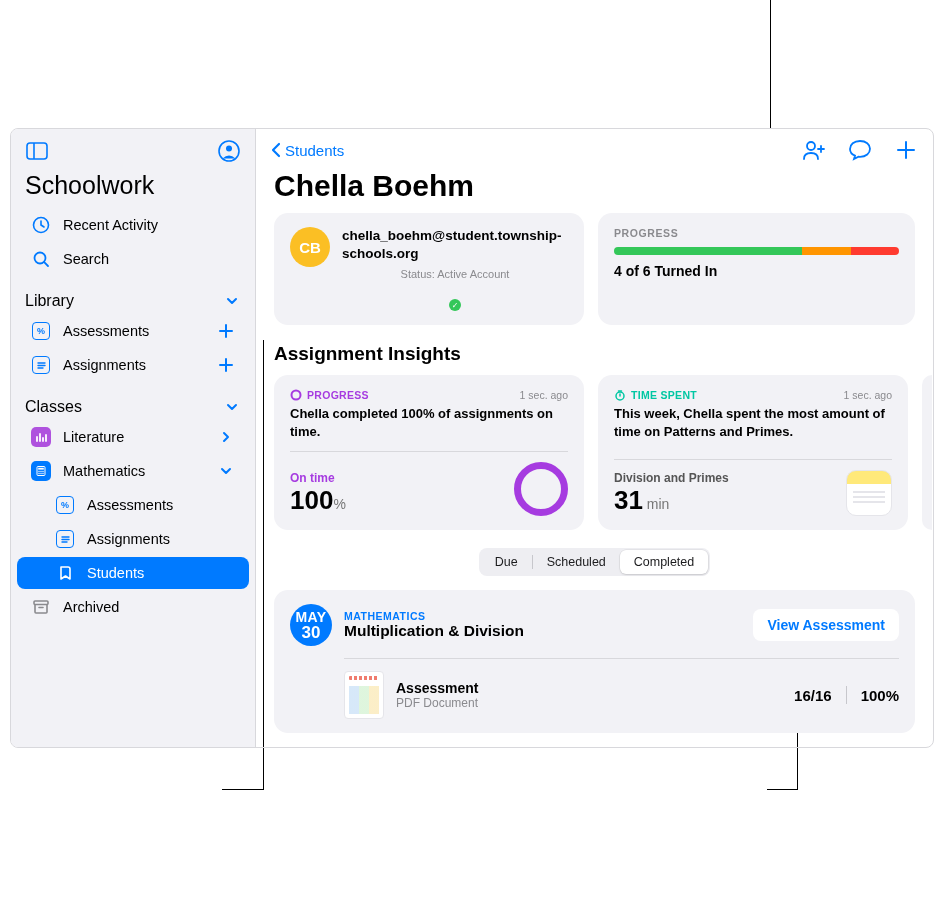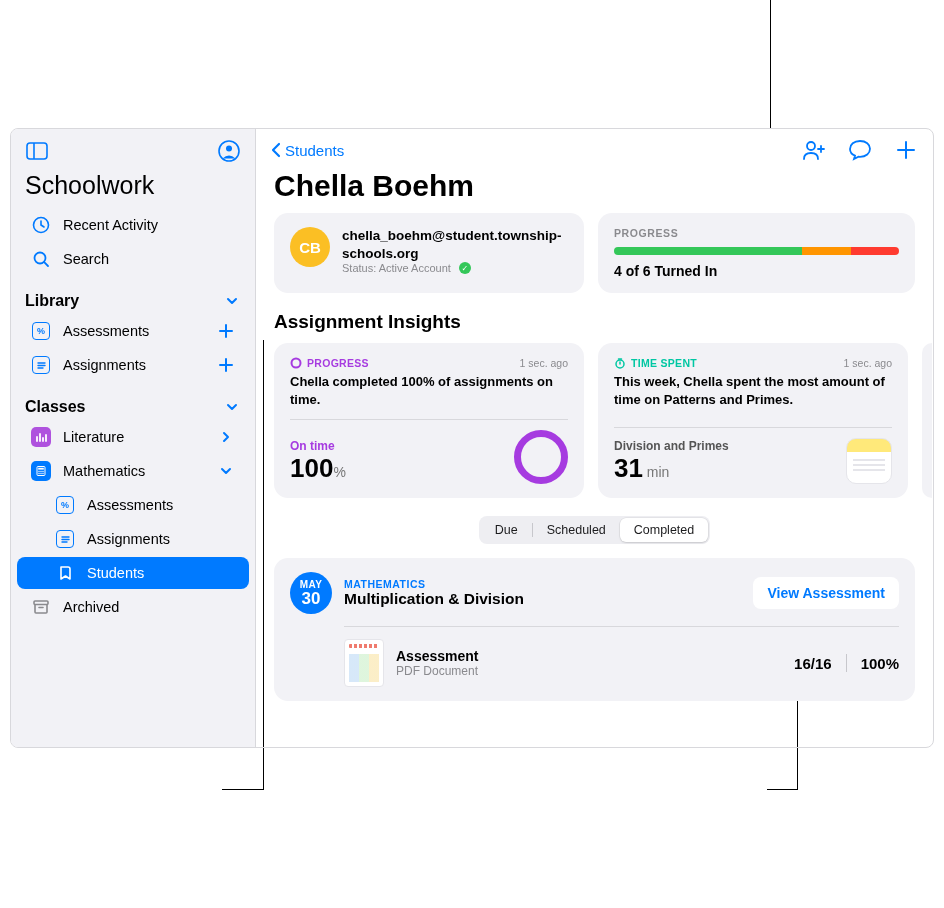--- a/index.html
+++ b/index.html
@@ -16,37 +16,37 @@
 .sb-icon-btn{width:24px;height:24px;display:flex;align-items:center;justify-content:center;color:#007aff;cursor:pointer;}
 .app-title{font-size:25px;font-weight:400;padding:6px 14px 8px;}
 .sb-row{display:flex;align-items:center;padding:6px 14px;gap:12px;cursor:pointer;border-radius:8px;margin:1px 6px;}
 .sb-row.indent{padding-left:38px;}
 .sb-row.sel{background:#007aff;color:#fff;}
 .sb-row.sel .sb-item-icon{color:#fff;}
 .sb-label{font-size:14.5px;flex:1;}
 .sb-item-icon{width:20px;height:20px;display:flex;align-items:center;justify-content:center;color:#007aff;}
 .sb-trail{width:18px;height:18px;display:flex;align-items:center;justify-content:center;color:#007aff;}
 .sb-section{display:flex;align-items:center;justify-content:space-between;padding:8px 14px 4px;margin-top:8px;}
-.sb-section-t{font-size:16px;font-weight:700;}
+.sb-section-t{font-size:16px;font-weight:400;}
 .icon-box{width:18px;height:18px;border:1.6px solid currentColor;border-radius:4px;display:flex;align-items:center;justify-content:center;font-size:9px;font-weight:700;}
 .sb-class-icon{width:20px;height:20px;border-radius:5px;display:flex;align-items:center;justify-content:center;color:#fff;font-size:10.5px;font-weight:700;}
 
 .main{flex:1;display:flex;flex-direction:column;overflow:hidden;}
 .topbar{display:flex;align-items:center;padding:8px 14px 2px;gap:8px;}
 .back-btn{display:flex;align-items:center;gap:3px;color:#007aff;font-size:15px;cursor:pointer;}
 .spacer{flex:1;}
 .tb-icon{width:26px;height:26px;display:flex;align-items:center;justify-content:center;color:#007aff;cursor:pointer;margin-left:12px;}
 .page-title{font-size:30px;font-weight:800;padding:4px 18px 10px;}
 .content{padding:0 18px;overflow:hidden;}
 .cards-row{display:flex;gap:14px;}
 .card{background:#f2f2f6;border-radius:14px;padding:14px 16px;}
 .info-card{flex:0 0 310px;display:flex;gap:12px;}
 .avatar{width:40px;height:40px;border-radius:20px;background:#fbbf24;color:#fff;font-weight:600;font-size:15px;display:flex;align-items:center;justify-content:center;flex:none;}
 .email{font-size:13.5px;font-weight:600;line-height:1.3;}
-.status-row{display:flex;align-items:center;gap:8px;font-size:11px;color:#8a8a8e;}
+.status-row{display:flex;align-items:center;gap:19px;margin-top:6px;font-size:11px;color:#8a8a8e;flex-direction:column;}
 .status-dot{width:12px;height:12px;border-radius:6px;background:#34c759;display:flex;align-items:center;justify-content:center;color:#fff;font-size:8px;}
 .prog-card{flex:1;}
 .card-head{font-size:10.5px;font-weight:700;letter-spacing:0.6px;color:#8a8a8e;margin-bottom:8px;}
 .prog-bar{height:8px;border-radius:4px;display:flex;overflow:hidden;margin-bottom:8px;}
 .pb-seg{height:100%;}
 .prog-text{font-size:14px;font-weight:600;}
 .insights-h{font-size:19px;font-weight:700;margin:18px 0 10px;}
 .insight-row{display:flex;gap:14px;position:relative;}
 .insight-card{flex:0 0 310px;display:flex;flex-direction:column;min-height:155px;}
 .ic-top{display:flex;align-items:center;gap:5px;margin-bottom:4px;}
@@ -65,21 +65,21 @@
 
 .seg-wrap{display:flex;justify-content:center;margin:18px 0 14px;}
 .seg{display:flex;background:#eeeef2;border-radius:8px;padding:2px;}
 .seg-item{font-size:12.5px;padding:5px 14px;color:#1c1c1e;cursor:pointer;border-radius:6px;}
 .seg-item.active{background:#fff;box-shadow:0 0 0 0.5px rgba(0,0,0,.08),0 1px 2px rgba(0,0,0,.12);font-weight:500;}
 .seg-div{width:1px;background:#c7c7cc;margin:5px 0;}
 
 .assign-card{padding:14px 16px;}
 .as-top{display:flex;align-items:center;gap:12px;}
 .date-badge{width:42px;height:42px;border-radius:21px;background:#007aff;color:#fff;display:flex;flex-direction:column;align-items:center;justify-content:center;line-height:1;flex:none;}
-.db-mon{font-size:10px;font-weight:700;letter-spacing:0.4px;}
+.db-mon{font-size:14px;font-weight:700;letter-spacing:0.4px;}
 .db-day{font-size:17px;font-weight:700;}
 .as-head{flex:1;}
 .as-subj{font-size:10.5px;font-weight:700;letter-spacing:0.5px;color:#007aff;}
 .as-title{font-size:15.5px;font-weight:700;}
 .view-btn{background:#fff;color:#007aff;font-size:14px;font-weight:600;padding:8px 14px;border-radius:8px;cursor:pointer;}
 .as-sep{height:1px;background:#d8d8dc;margin:12px 0 12px 54px;}
 .as-item{display:flex;align-items:center;gap:12px;padding-left:54px;}
 .doc-thumb{width:40px;height:48px;background:#fff;border:1px solid #e5e5ea;border-radius:4px;flex:none;position:relative;overflow:hidden;}
 .doc-thumb::before{content:"";position:absolute;top:4px;left:4px;right:4px;height:4px;background:repeating-linear-gradient(90deg,#ef7b6e 0 3px,#fff 3px 5px);border-radius:1px;}
 .doc-thumb::after{content:"";position:absolute;top:14px;left:4px;right:4px;bottom:4px;background:linear-gradient(90deg,#bcd9f5 33%,#c9efc7 33% 66%,#f9e3a3 66%);opacity:.6;}

